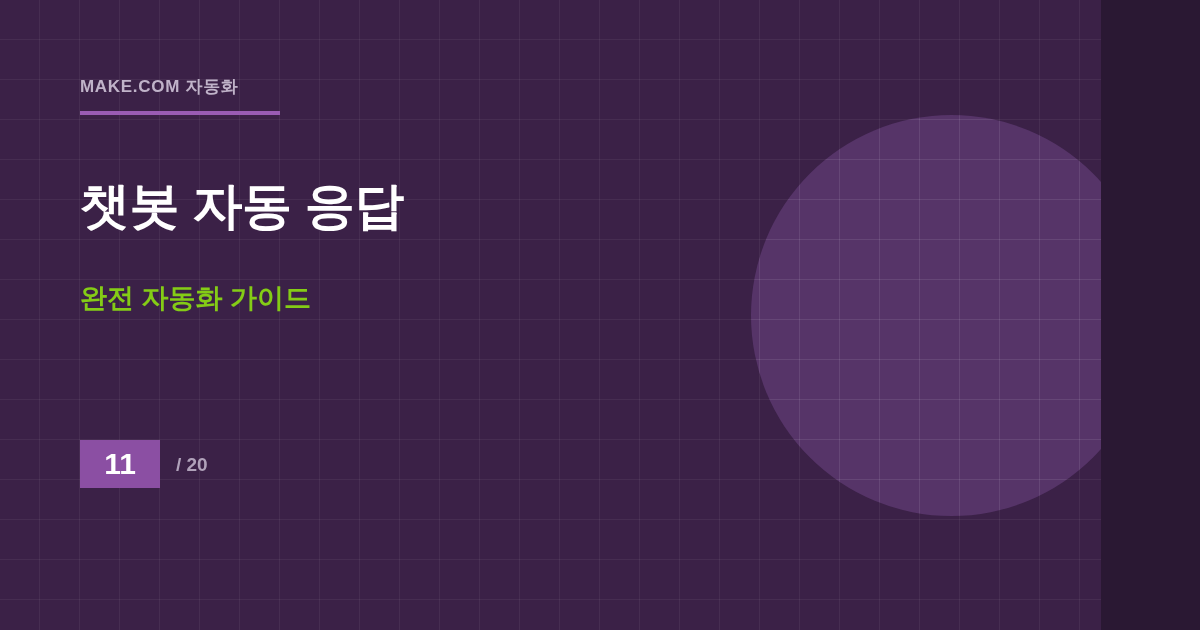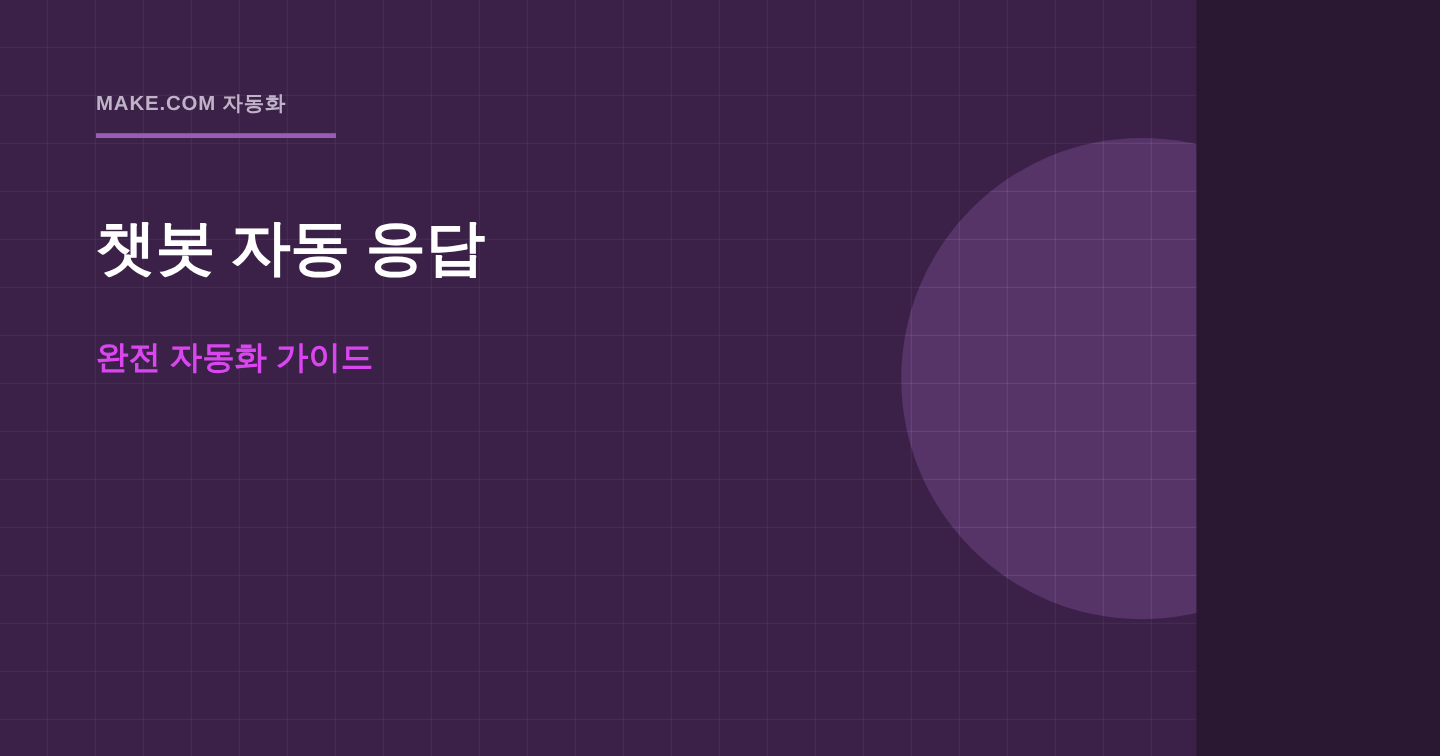--- a/index.html
+++ b/index.html
@@ -7,21 +7,21 @@
     margin: 0;
     padding: 0;
     background: #2a1833;
   }
   body {
     font-family: "Liberation Sans", "DejaVu Sans", sans-serif;
   }
 
   .slide {
     position: relative;
-    width: 997px;
+    width: 1101px;
     height: 630px;
     overflow: hidden;
     background-color: #3b2147;
   }
 
   
   .grid-layer {
     position: absolute;
     inset: 0;
     background-image:
@@ -110,21 +110,21 @@
     white-space: nowrap;
   }
 
   .subtitle {
     position: absolute;
     top: 282px;
     left: 0;
     margin: 0;
     font-size: 27px;
     font-weight: bold;
-    color: #d946ef;
+    color: #84cc16;
     line-height: 1.2;
     white-space: nowrap;
   }
 
   .pager {
     position: absolute;
     top: 440px;
     left: 0;
     display: flex;
     align-items: center;
@@ -166,15 +166,19 @@
 
     <div class="eyebrow-block">
       <div class="eyebrow">MAKE.COM 자동화</div>
       <div class="eyebrow-rule"></div>
     </div>
 
     <h1 class="title">챗봇 자동 응답</h1>
 
     <h2 class="subtitle">완전 자동화 가이드</h2>
 
+    <div class="pager">
+      <div class="pager-current">11</div>
+      <div class="pager-total">/ 20</div>
+    </div>
 
   </div>
 </div>
 
 </body></html>

